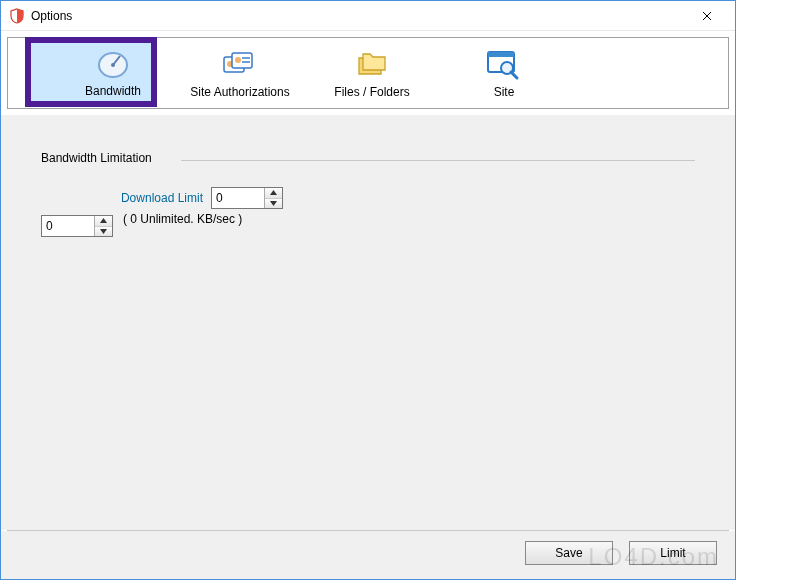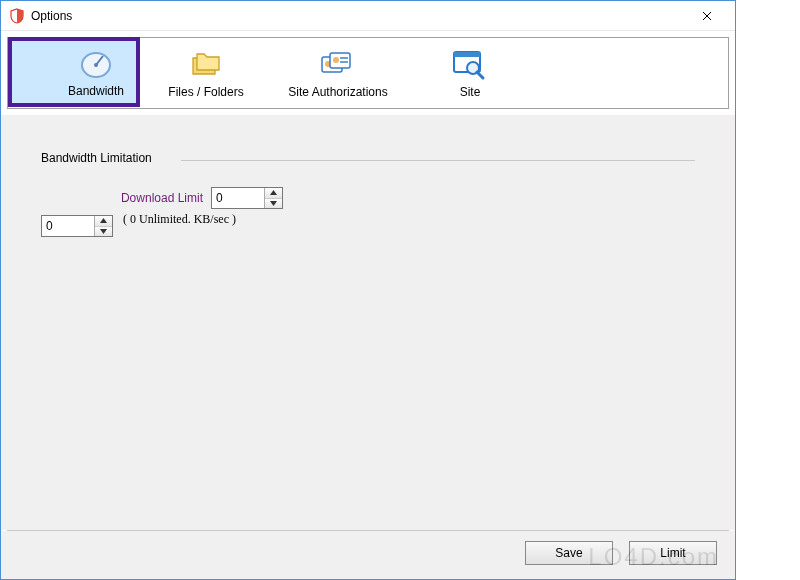--- a/index.html
+++ b/index.html
@@ -57,22 +57,22 @@
     display: flex;
     flex-direction: column;
     align-items: center;
     justify-content: center;
     cursor: pointer;
     color: #000;
     font-size: 12px;
   }
   .tool-item.selected {
     background: #cce8ff;
-    border: 4px solid #4c1d95;
-    margin: -1px 0;
+    border: 6px solid #4c1d95;
+    margin: -1px 17px;
     padding-left: 44px;
   }
   .tool-item .icon-slot {
     width: 40px; height: 36px;
     display: flex;
     align-items: center;
     justify-content: center;
   }
   .tool-item .label {
     margin-top: 2px;
@@ -109,21 +109,21 @@
     gap: 6px;
   }
   .form-row {
     display: flex;
     align-items: center;
   }
   .form-label {
     width: 170px;
     text-align: right;
     padding-right: 8px;
-    color: #701a75;
+    color: #0369a1;
   }
   .spinner {
     display: flex;
     width: 72px;
     border: 1px solid #777;
     background: #fff;
     height: 22px;
   }
   .spinner input {
     border: none;
@@ -146,21 +146,20 @@
     justify-content: center;
     background: linear-gradient(#fdfdfd,#e6e6e6);
     border-bottom: 1px solid #ccc;
     cursor: pointer;
   }
   .spinner .spin-btn:last-child { border-bottom: none; }
   .spinner .spin-btn svg { width: 7px; height: 5px; }
   .hint {
     margin-left: 10px;
     color: #000;
-    font-family: Liberation Serif, serif;
   }
   .divider {
     border-top: 1px solid #c8c8c8;
     margin: 0 6px;
   }
   .button-row {
     display: flex;
     justify-content: flex-end;
     gap: 16px;
     padding: 10px 18px 14px 10px;
@@ -217,42 +216,42 @@
           <ellipse cx="18" cy="18" rx="14" ry="12" fill="#eef4fb" stroke="#7aa7d8" stroke-width="2"></ellipse>
           <circle cx="18" cy="18" r="2" fill="#5a7fae"></circle>
           <line x1="18" y1="18" x2="25" y2="9" stroke="#5a7fae" stroke-width="2"></line>
         </svg>
       </div>
       <div class="label">Bandwidth</div>
     </div>
 
     <div class="tool-item">
       <div class="icon-slot">
-        <svg width="38" height="34" viewBox="0 0 38 34">
-          <path d="M6 10 h7 l3 3 h12 v13 h-22 z" fill="#f7d774" stroke="#caa32a" stroke-width="1.3"></path>
-          <path d="M10 6 h7 l3 3 h12 v13 h-22 z" fill="#ffe79a" stroke="#caa32a" stroke-width="1.3"></path>
-        </svg>
-      </div>
-      <div class="label">Files / Folders</div>
-    </div>
-
-    <div class="tool-item">
-      <div class="icon-slot">
         <svg width="40" height="34" viewBox="0 0 40 34">
           <rect x="4" y="9" width="20" height="15" rx="2" fill="#fff" stroke="#3a7ac8" stroke-width="1.5"></rect>
           <circle cx="10" cy="16" r="3" fill="#f2b36b"></circle>
           <rect x="14" y="13" width="8" height="2" fill="#6aa0da"></rect>
           <rect x="14" y="17" width="8" height="2" fill="#6aa0da"></rect>
           <rect x="12" y="5" width="20" height="15" rx="2" fill="#fff" stroke="#3a7ac8" stroke-width="1.5"></rect>
           <circle cx="18" cy="12" r="3" fill="#f2b36b"></circle>
           <rect x="22" y="9" width="8" height="2" fill="#6aa0da"></rect>
           <rect x="22" y="13" width="8" height="2" fill="#6aa0da"></rect>
         </svg>
       </div>
       <div class="label">Site Authorizations</div>
+    </div>
+
+    <div class="tool-item">
+      <div class="icon-slot">
+        <svg width="38" height="34" viewBox="0 0 38 34">
+          <path d="M6 10 h7 l3 3 h12 v13 h-22 z" fill="#f7d774" stroke="#caa32a" stroke-width="1.3"></path>
+          <path d="M10 6 h7 l3 3 h12 v13 h-22 z" fill="#ffe79a" stroke="#caa32a" stroke-width="1.3"></path>
+        </svg>
+      </div>
+      <div class="label">Files / Folders</div>
     </div>
 
     <div class="tool-item">
       <div class="icon-slot">
         <svg width="38" height="34" viewBox="0 0 38 34">
           <rect x="3" y="4" width="26" height="20" rx="2" fill="#fff" stroke="#2a78c8" stroke-width="2"></rect>
           <rect x="3" y="4" width="26" height="5" fill="#3a8ad0"></rect>
           <circle cx="22" cy="20" r="6" fill="#eaf3fc" stroke="#2a78c8" stroke-width="2"></circle>
           <line x1="26" y1="24" x2="32" y2="30" stroke="#2a78c8" stroke-width="3" stroke-linecap="round"></line>
         </svg>

